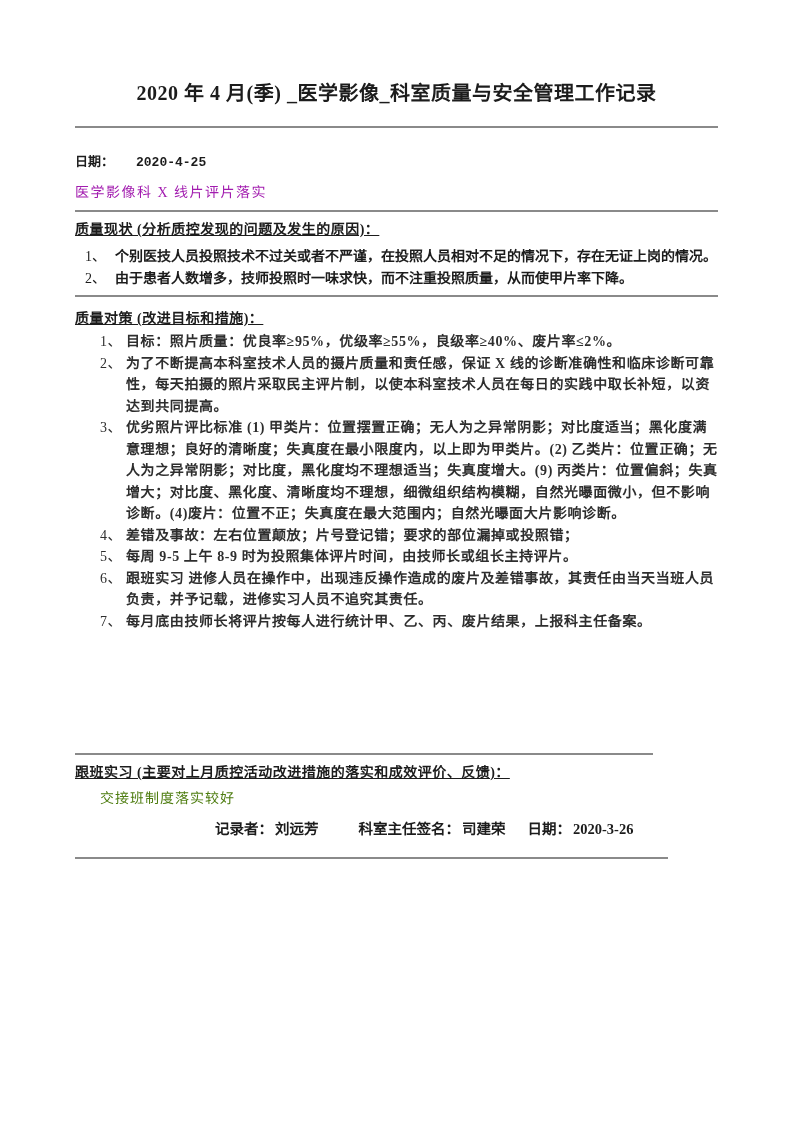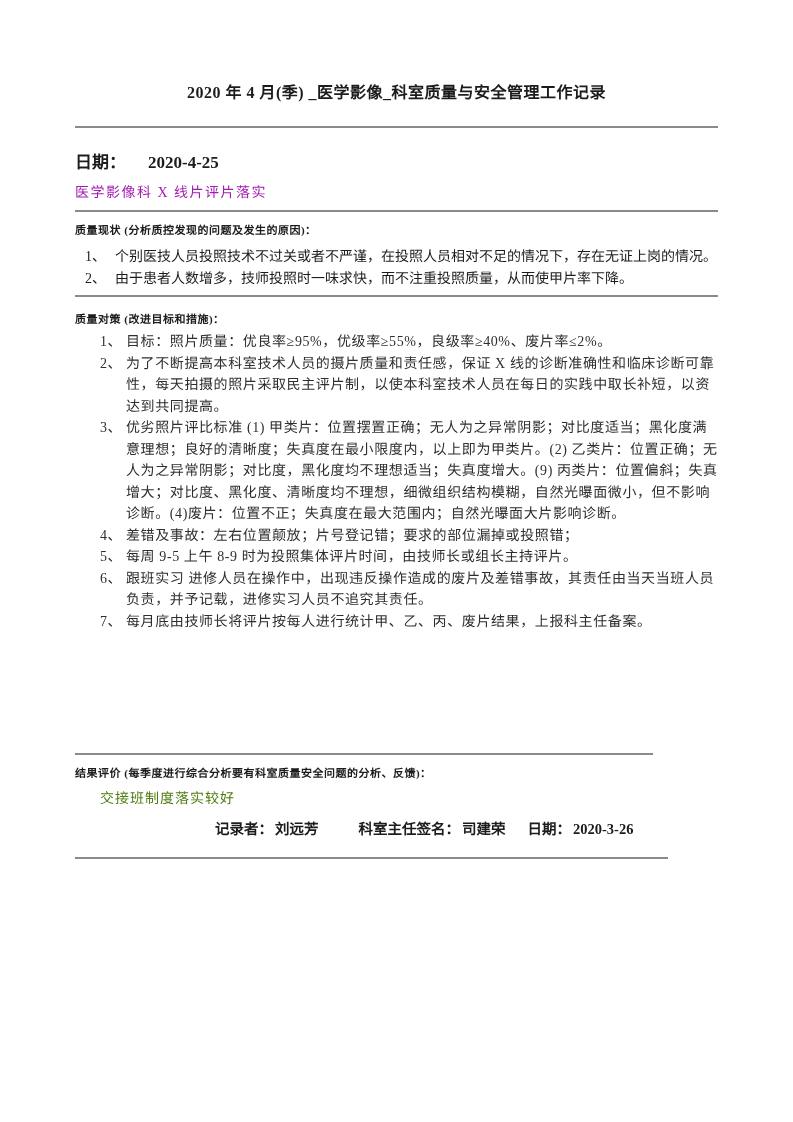--- a/index.html
+++ b/index.html
@@ -10,51 +10,51 @@
     height: 1122px;
     background: #ffffff;
     font-family: "Liberation Serif", "DejaVu Serif", serif;
     color: #1c1c1c;
     padding: 0 75px;
     overflow: hidden;
     position: relative;
   }
   .doc-title {
     margin-top: 80px;
-    font-size: 16px;
+    font-size: 20px;
     line-height: 26px;
     font-weight: bold;
     text-align: center;
     letter-spacing: 0.5px;
     white-space: nowrap;
   }
   .hr { border: none; border-top: 2px solid #8a8a8a; height: 0; }
   .hr-full { width: 643px; }
   .hr-eval { width: 578px; margin-top: 121px; }
   .hr-sign { width: 593px; margin-top: 19px; }
   .hr-title { margin-top: 20px; }
   .hr-topic { margin-top: 9px; }
   .hr-status { margin-top: 6px; }
 
   .participants-row { margin-top: 27px; font-size: 14.5px; line-height: 18px; font-weight: bold; letter-spacing: 0.5px; }
-  .date-row { margin-top: 26px; font-size: 17px; line-height: 18px; font-weight: bold; }
+  .date-row { margin-top: 26px; font-size: 13px; line-height: 18px; font-weight: bold; font-family: Liberation Mono, monospace; }
   .date-row .value { margin-left: 22px; }
   .topic-line { margin-top: 13px; font-size: 14px; line-height: 16px; color: #a21caf; letter-spacing: 1.5px; }
 
-  .section-heading { font-size: 11px; line-height: 18px; font-weight: bold; letter-spacing: 0.5px; }
+  .section-heading { font-size: 14px; line-height: 18px; font-weight: bold; letter-spacing: 0.5px; text-decoration: underline; }
   .status-heading { margin-top: 9px; }
   .measures-heading { margin-top: 13px; }
 
   .item-list { list-style: none; }
   .status-list { margin-top: 7px; padding-left: 10px; }
   .measures-list { margin-top: 3px; padding-left: 25px; }
   .item { display: flex; font-size: 14px; line-height: 21.5px; }
   .item .num { flex: 0 0 30px; }
   .measures-list .item .num { flex: 0 0 26px; }
-  .item .txt { flex: 1; }
+  .item .txt { flex: 1; font-weight: bold; }
   .measures-list .item { color: #2e2e2e; letter-spacing: 0.6px; }
 
   .eval-heading { margin-top: 9px; }
   .eval-note { margin-top: 9px; padding-left: 25px; font-size: 14px; line-height: 16px; color: #4d7c0f; letter-spacing: 1px; }
 
   .signature-row { margin-top: 13px; padding-left: 140px; font-size: 14.5px; line-height: 18px; font-weight: bold; white-space: nowrap; }
   .signature-row .pair-director { margin-left: 40px; }
   .signature-row .pair-date { margin-left: 22px; }
   .signature-row .sig-value { margin-left: 2px; margin-top: 36px; }
 
@@ -121,21 +121,21 @@
       <span class="txt">跟班实习 进修人员在操作中，出现违反操作造成的废片及差错事故，其责任由当天当班人员负责，并予记载，进修实习人员不追究其责任。</span>
     </li>
     <li class="item">
       <span class="num">7、</span>
       <span class="txt">每月底由技师长将评片按每人进行统计甲、乙、丙、废片结果，上报科主任备案。</span>
     </li>
   </ul>
 
   <hr class="hr hr-eval">
 
-  <div class="section-heading eval-heading">结果评价 (每季度进行综合分析要有科室质量安全问题的分析、反馈)：</div>
+  <div class="section-heading eval-heading">跟班实习 (主要对上月质控活动改进措施的落实和成效评价、反馈)：</div>
 
   <div class="eval-note">交接班制度落实较好</div>
 
   <div class="signature-row">
     <span class="pair-recorder"><span>记录者：</span><span class="sig-value">刘远芳</span></span><span class="pair-director"><span>科室主任签名：</span><span class="sig-value">司建荣</span></span><span class="pair-date"><span>日期：</span><span class="sig-value">2020-3-26</span></span>
   </div>
 
   <hr class="hr hr-sign">
 
 

